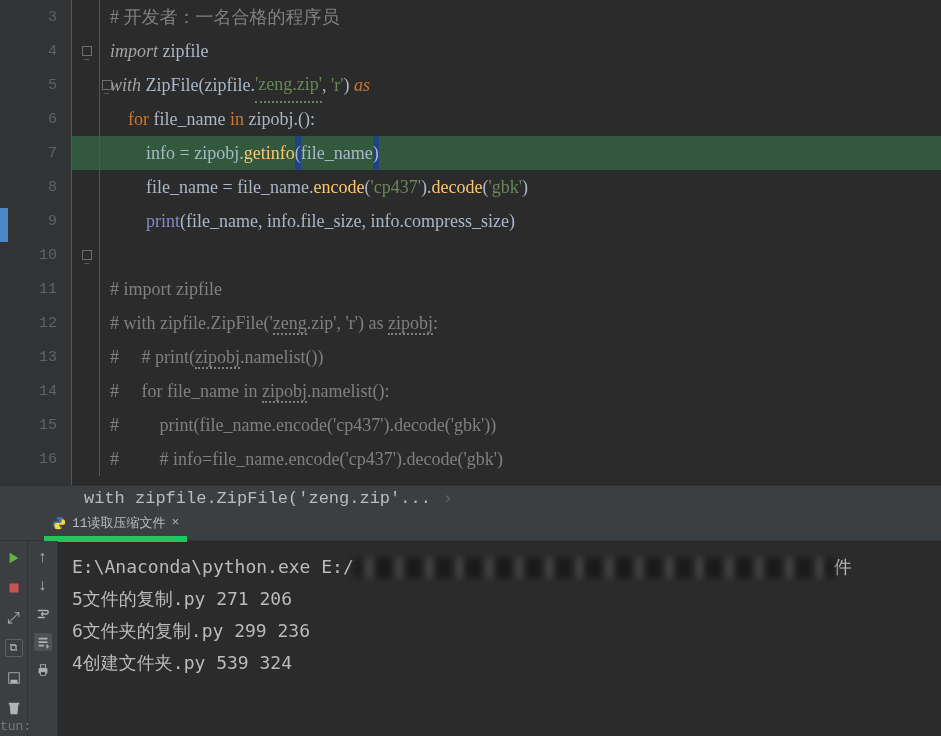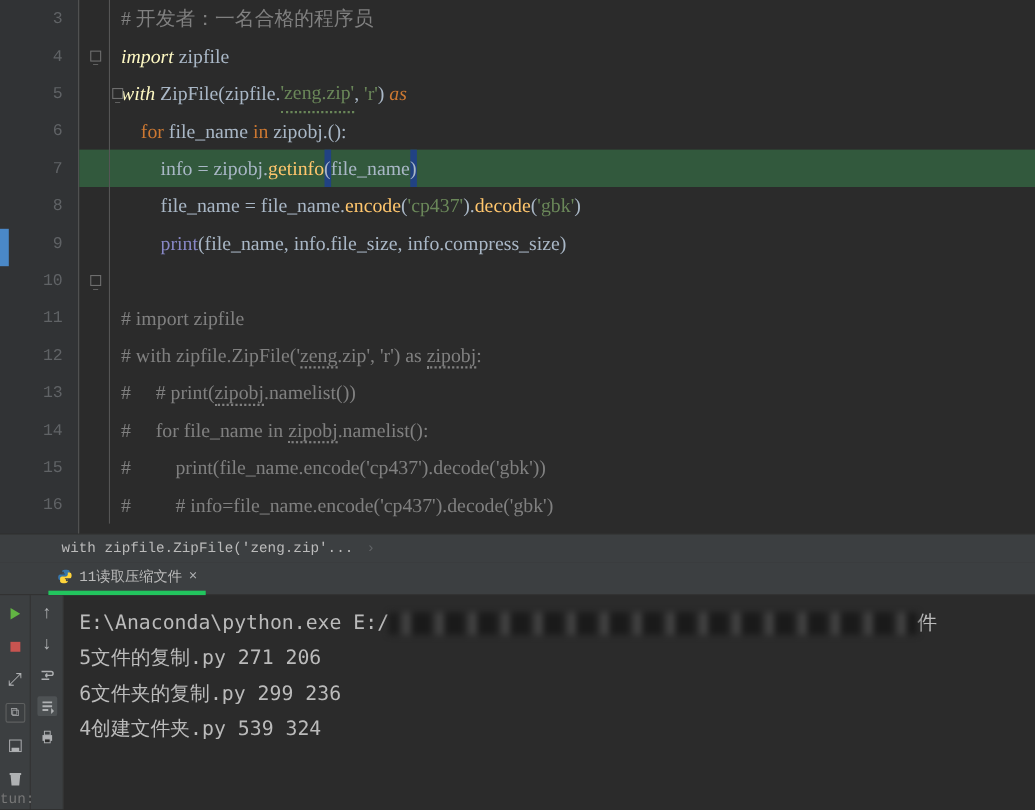--- a/index.html
+++ b/index.html
@@ -78,41 +78,41 @@
     left: 1px;
   }
   .fold-line-vert {
     position: absolute;
     left: 27px;
     width: 1px;
     background: #555;
     z-index: 1;
   }
 
-  .kw-import { color: #fef9c3; font-style: italic; }
+  .kw-import { color: #a3a3a3; font-style: italic; }
   .kw-orange { color: #cc7832; }
   .kw-as { color: #cc7832; font-style: italic; }
   .ident { color: #a9b7c6; }
   .string { color: #6a8759; }
   .method { color: #ffc66d; }
   .builtin { color: #8888c6; }
   .comment { color: #808080; }
   .squiggle { border-bottom: 2px dotted #6a8759; }
   .squig-gray { border-bottom: 2px dotted #808080; }
   .sel-blue { background: #214283; }
 
   .breadcrumb {
     height: 26px;
     background: #3c3f41;
     border-top: 1px solid #323232;
     display: flex;
     align-items: center;
-    font-size: 13px;
+    font-size: 17px;
     color: #bbbbbb;
-    padding-left: 50px;
+    padding-left: 78px;
   }
   .breadcrumb span { padding: 0 6px; }
   .breadcrumb .sep { color: #606366; }
 
   .tool-window {
     background: #2b2b2b;
   }
   .tool-header {
     height: 30px;
     background: #3c3f41;
@@ -120,21 +120,21 @@
     align-items: center;
     border-bottom: 1px solid #323232;
     padding-left: 8px;
   }
   .tool-label {
     display: flex;
     align-items: center;
     padding: 4px 8px;
     font-size: 13px;
     color: #bbbbbb;
-    border-bottom: 4px solid #22c55e;
+    border-bottom: 6px solid #22c55e;
   }
   .py-icon {
     width: 14px;
     height: 14px;
     margin-right: 6px;
     display: inline-block;
   }
   .run-panel {
     display: flex;
     height: 195px;

